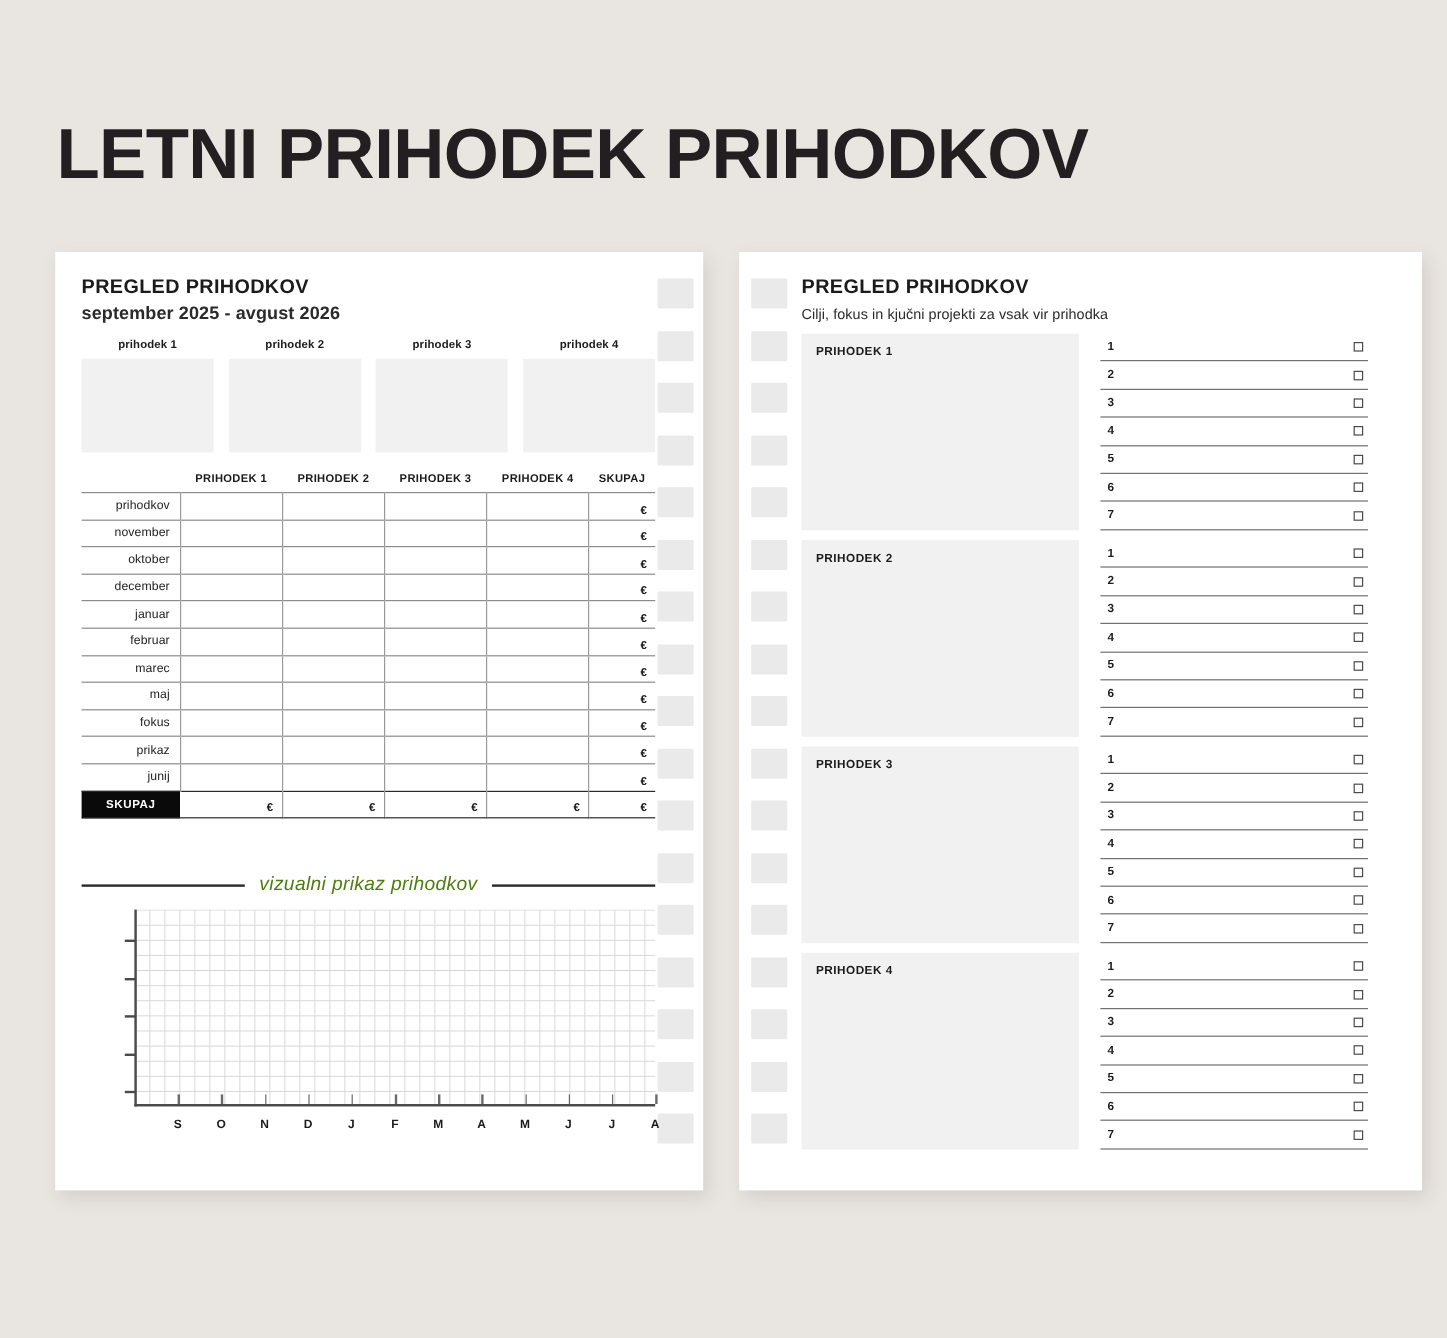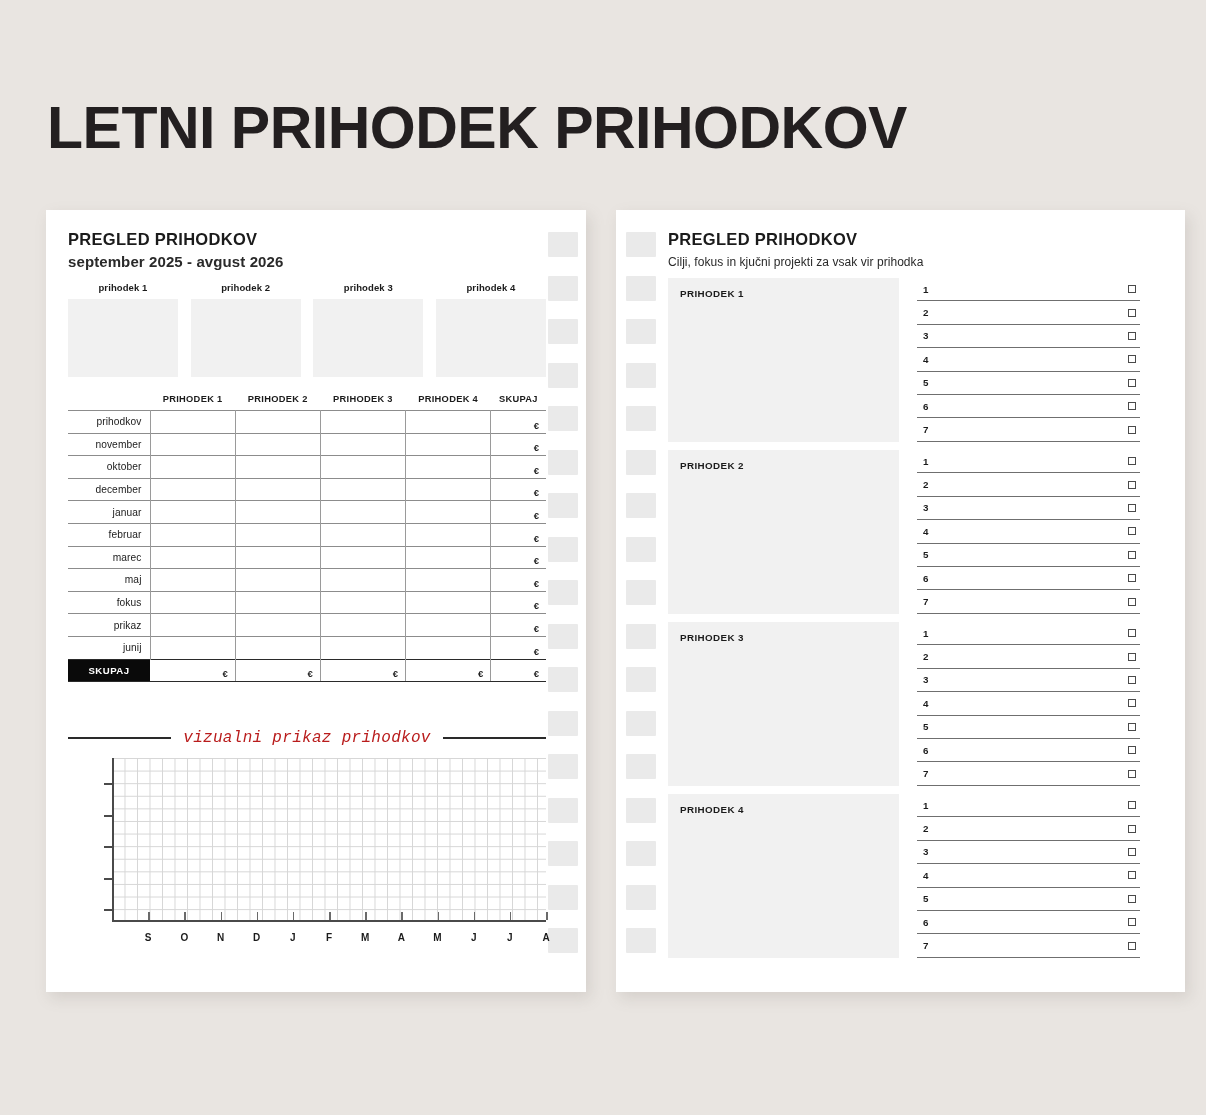--- a/index.html
+++ b/index.html
@@ -164,24 +164,24 @@
     display: flex;
     align-items: center;
     gap: 12px;
   }
   .chart-head .rule {
     flex: 1;
     height: 1.4px;
     background: #2a2a2a;
   }
   .chart-head .ch-text {
-    font-family: Liberation Mono, monospace;
+    font-family: Liberation Sans, sans-serif;
     font-style: italic;
     font-size: 16px;
-    color: #b91c1c;
+    color: #4d7c0f;
     white-space: nowrap;
     letter-spacing: 0.3px;
   }
 
   
   .chart-wrap {
     position: absolute;
     left: 22px;
     top: 548px;
     width: 478px;

